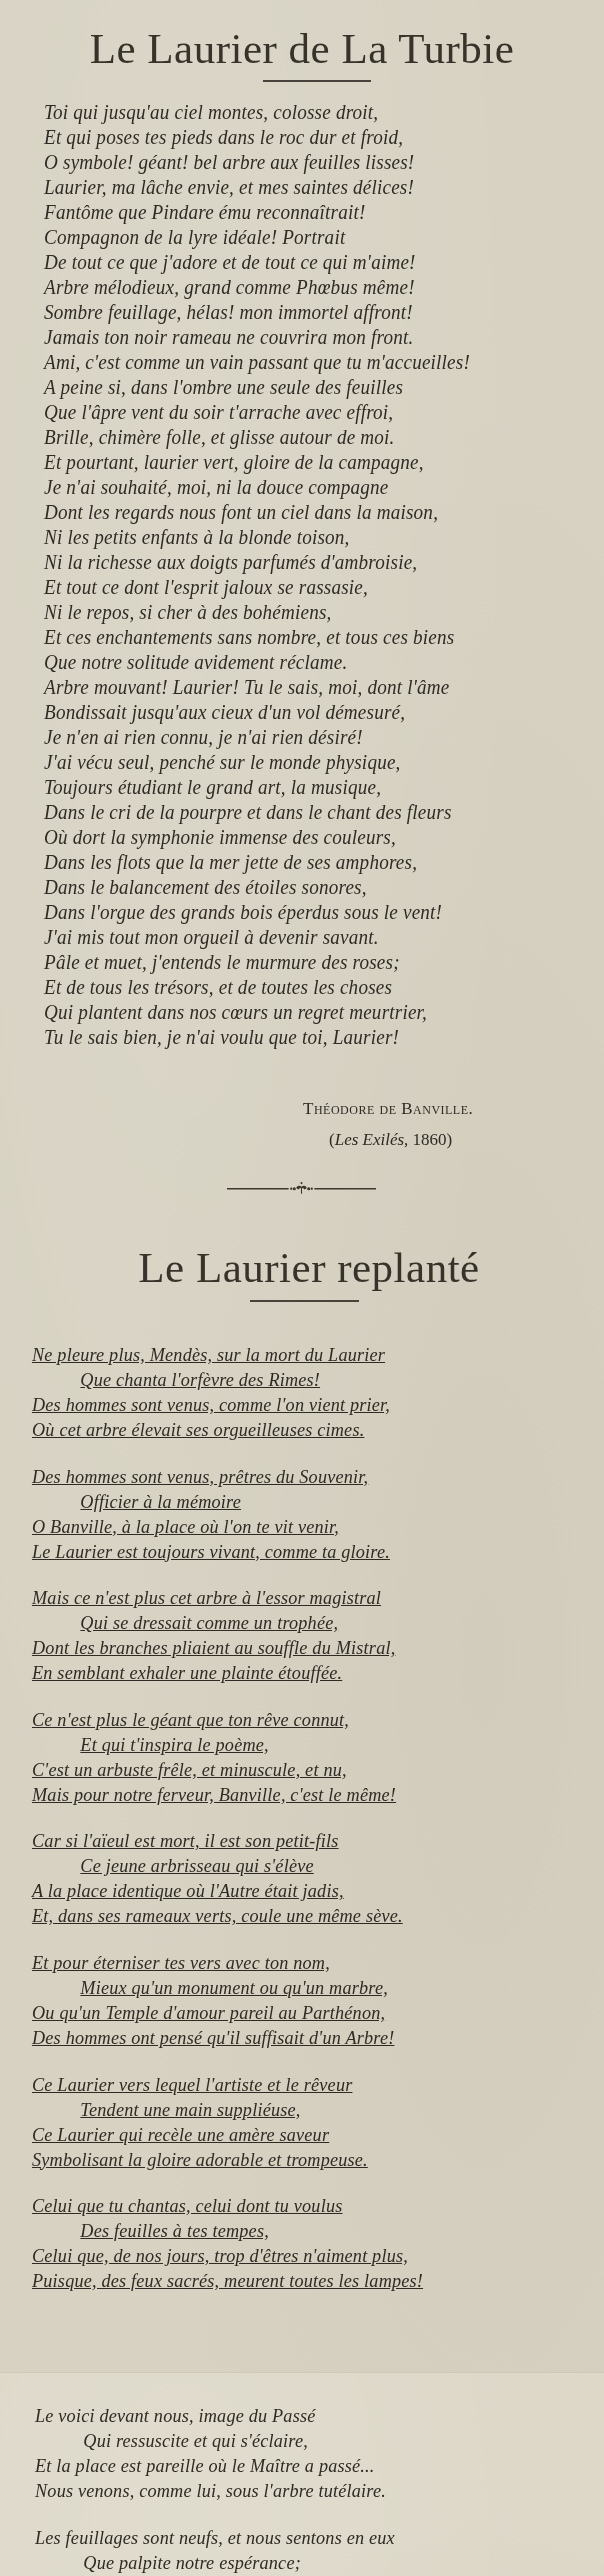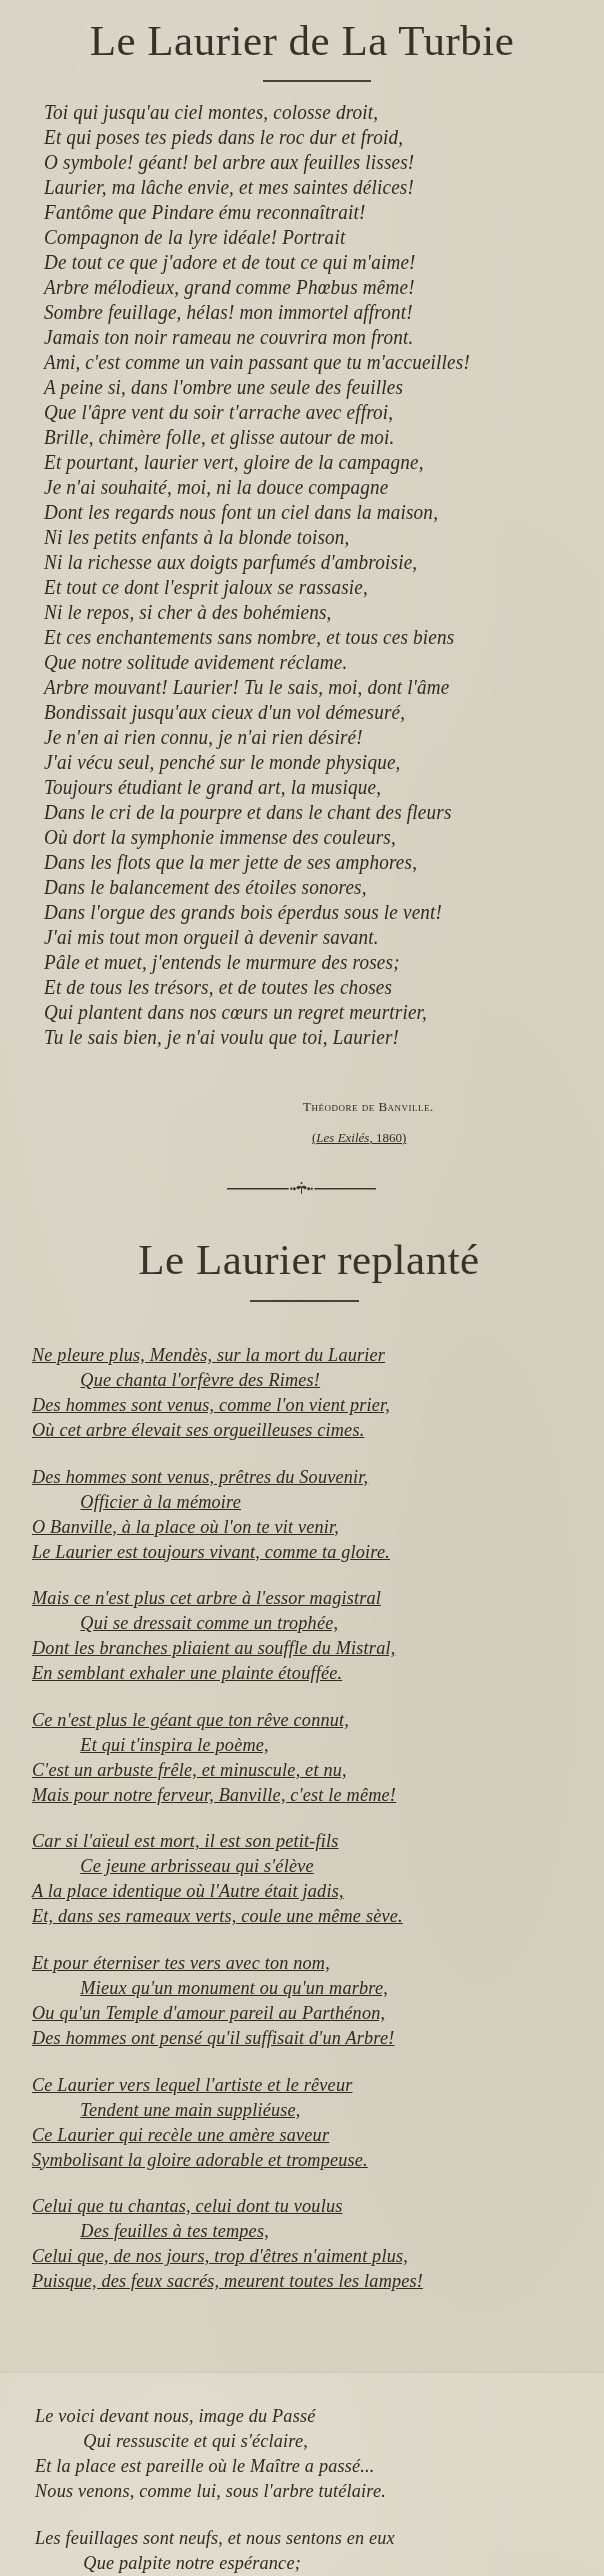--- a/index.html
+++ b/index.html
@@ -27,21 +27,21 @@
   .title {
     position: absolute;
     left: 0; right: 0;
     text-align: center;
     font-family: "Liberation Serif", "DejaVu Serif", serif;
     font-weight: normal;
     font-size: 43px;
     letter-spacing: 0.5px;
     line-height: 1;
     color: #38332a;
-    margin: 0;
+    margin: 8px;
   }
   .title-rule {
     position: absolute;
     height: 1.5px;
     background: #48423a;
   }
   .stanza {
     position: absolute;
     left: 32px;
     width: 556px;
@@ -56,21 +56,21 @@
     color: #2f2b24;
     letter-spacing: 0.2px;
     transform: scaleX(0.93);
     transform-origin: left center;
   }
   .verse.indent { padding-left: 52px; }
   .verse-block-1 .verse { font-size: 20.6px; }
   .attribution {
     position: absolute;
     font-family: "Liberation Serif", "DejaVu Serif", serif;
-    font-size: 13px;
+    font-size: 17px;
     color: #2f2b24;
     white-space: nowrap;
   }
   .smallcaps { font-variant: small-caps; letter-spacing: 0.5px; }
   .ornament {
     position: absolute;
     width: 149px;
     height: 15.5px;
   }
   .ornament svg { display: block; }
@@ -118,21 +118,21 @@
       <div class="verse">Dans le balancement des étoiles sonores,</div>
       <div class="verse">Dans l'orgue des grands bois éperdus sous le vent!</div>
       <div class="verse">J'ai mis tout mon orgueil à devenir savant.</div>
       <div class="verse">Pâle et muet, j'entends le murmure des roses;</div>
       <div class="verse">Et de tous les trésors, et de toutes les choses</div>
       <div class="verse">Qui plantent dans nos cœurs un regret meurtrier,</div>
       <div class="verse">Tu le sais bien, je n'ai voulu que toi, Laurier!</div>
     </div>
 
   <div class="attribution smallcaps" style="top:1099px; left:303px;">Théodore de Banville.</div>
-  <div class="attribution" style="top:1130px; left:312px; font-style:normal;text-decoration:underline;">
+  <div class="attribution" style="top:1130px; left:329px; font-style:normal;">
     <span>(<i>Les Exilés</i>, 1860)</span>
   </div>
 
   <div class="ornament" style="top:1181px; left:227px;">
     <svg width="149" height="15.5" viewBox="0 0 290 30">
       <line x1="0" y1="15" x2="120" y2="15" stroke="#3d372e" stroke-width="2.5"></line>
       <line x1="170" y1="15" x2="290" y2="15" stroke="#3d372e" stroke-width="2.5"></line>
       <circle cx="125" cy="15" r="2.2" fill="#3d372e"></circle>
       <circle cx="131" cy="15" r="3" fill="#3d372e"></circle>
       <circle cx="165" cy="15" r="2.2" fill="#3d372e"></circle>

